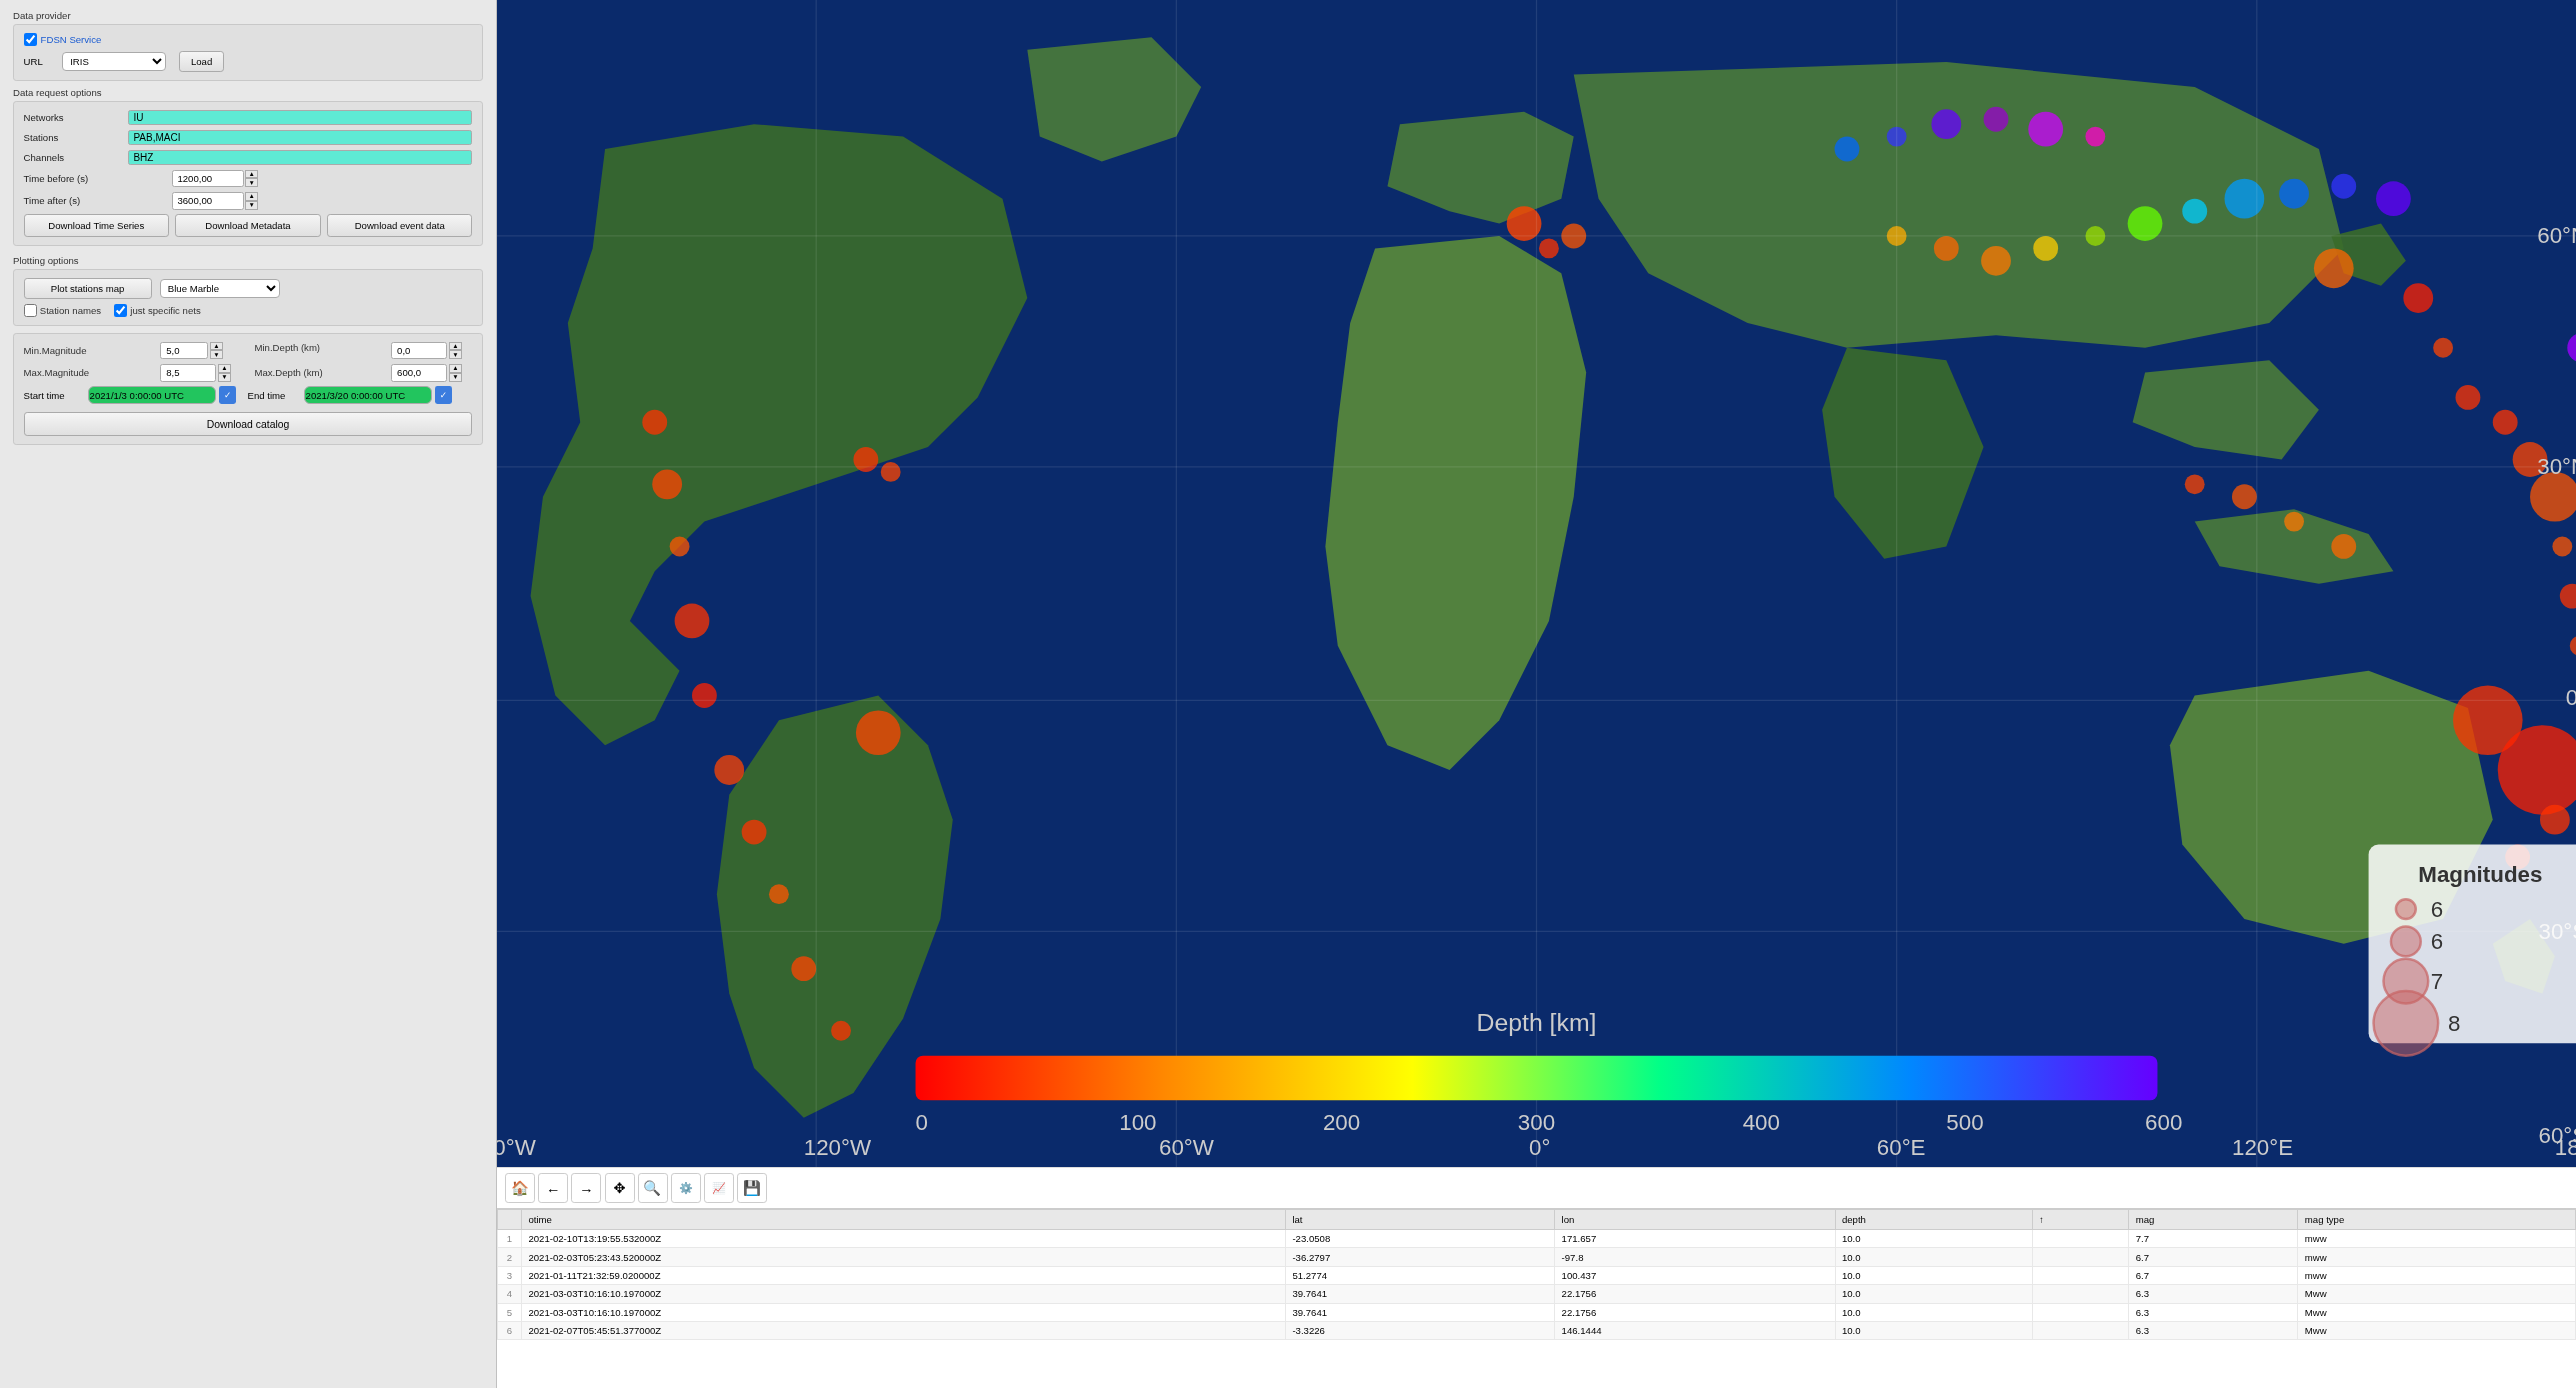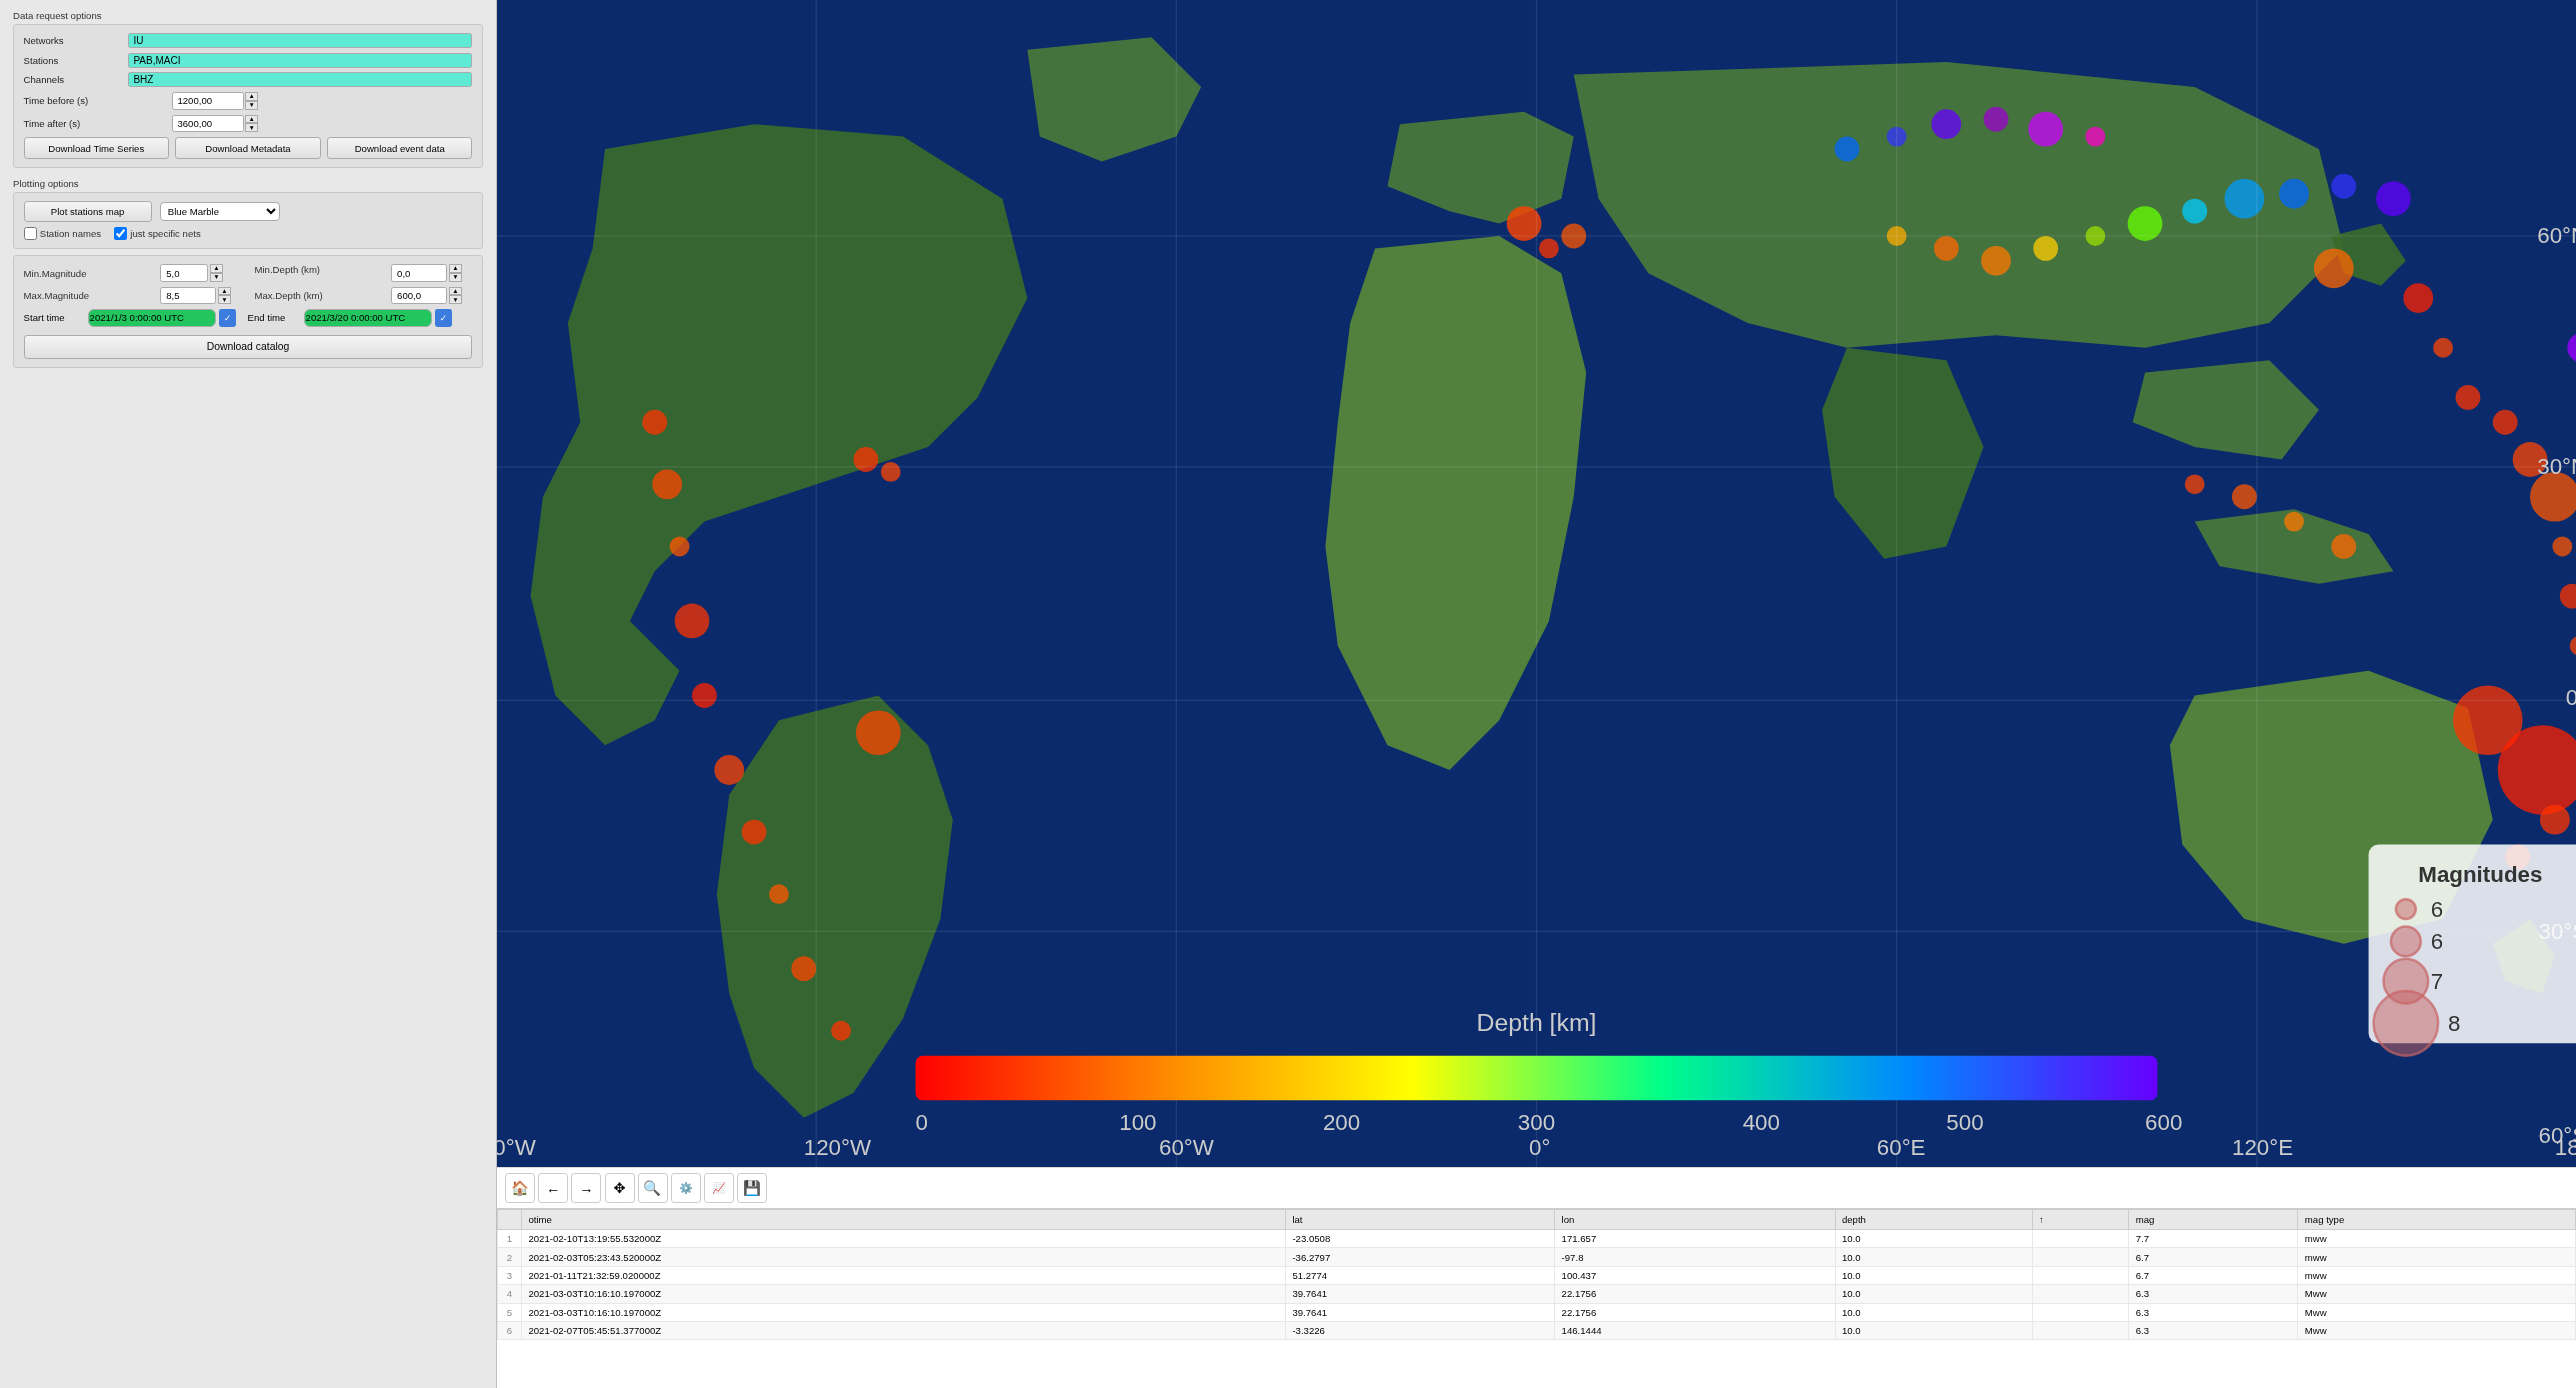--- a/index.html
+++ b/index.html
@@ -228,20 +228,38 @@
       font-size: 9.6px;
     }
     td.row-num { text-align: center; color: #888; width: 24px; }
     .indented { padding-left: 13px; }
   </style>
 </head>
 <body>
 
 <div class="left-panel">
 
+  <div>
+    <div class="section-label">Data provider</div>
+    <div class="section-box">
+      <div class="checkbox-row">
+        <input type="checkbox" checked="" id="fdsn-check" style="">
+        <label for="fdsn-check" style="color:#1a5bd1; font-weight:500;">FDSN Service</label>
+      </div>
+      <div class="url-row">
+        <span class="url-label">URL</span>
+        <select class="form-select" style="width:104px;">
+          <option>IRIS</option>
+          <option>USGS</option>
+          <option>GEOFON</option>
+        </select>
+        <button class="btn" style="margin-left:6.4px;">Load</button>
+      </div>
+    </div>
+  </div>
 
 
   <div>
     <div class="section-label">Data request options</div>
     <div class="section-box">
       <div class="form-row">
         <span class="form-label">Networks</span>
         <input class="form-input" type="text" value="IU" style="">
       </div>
       <div class="form-row">

